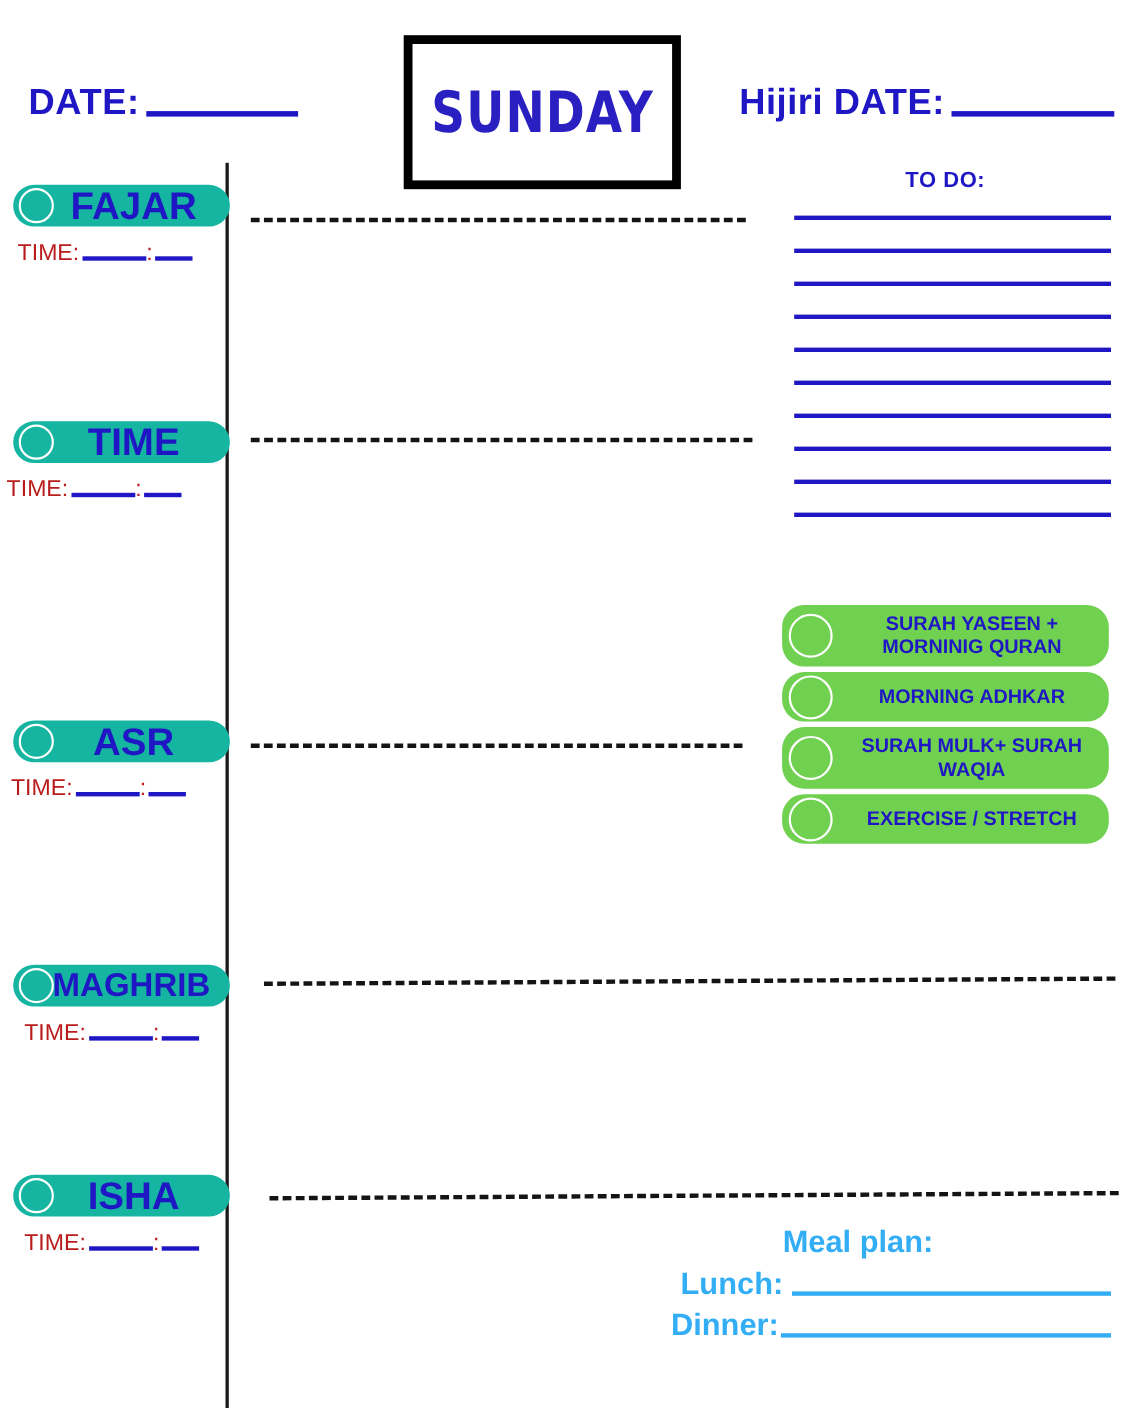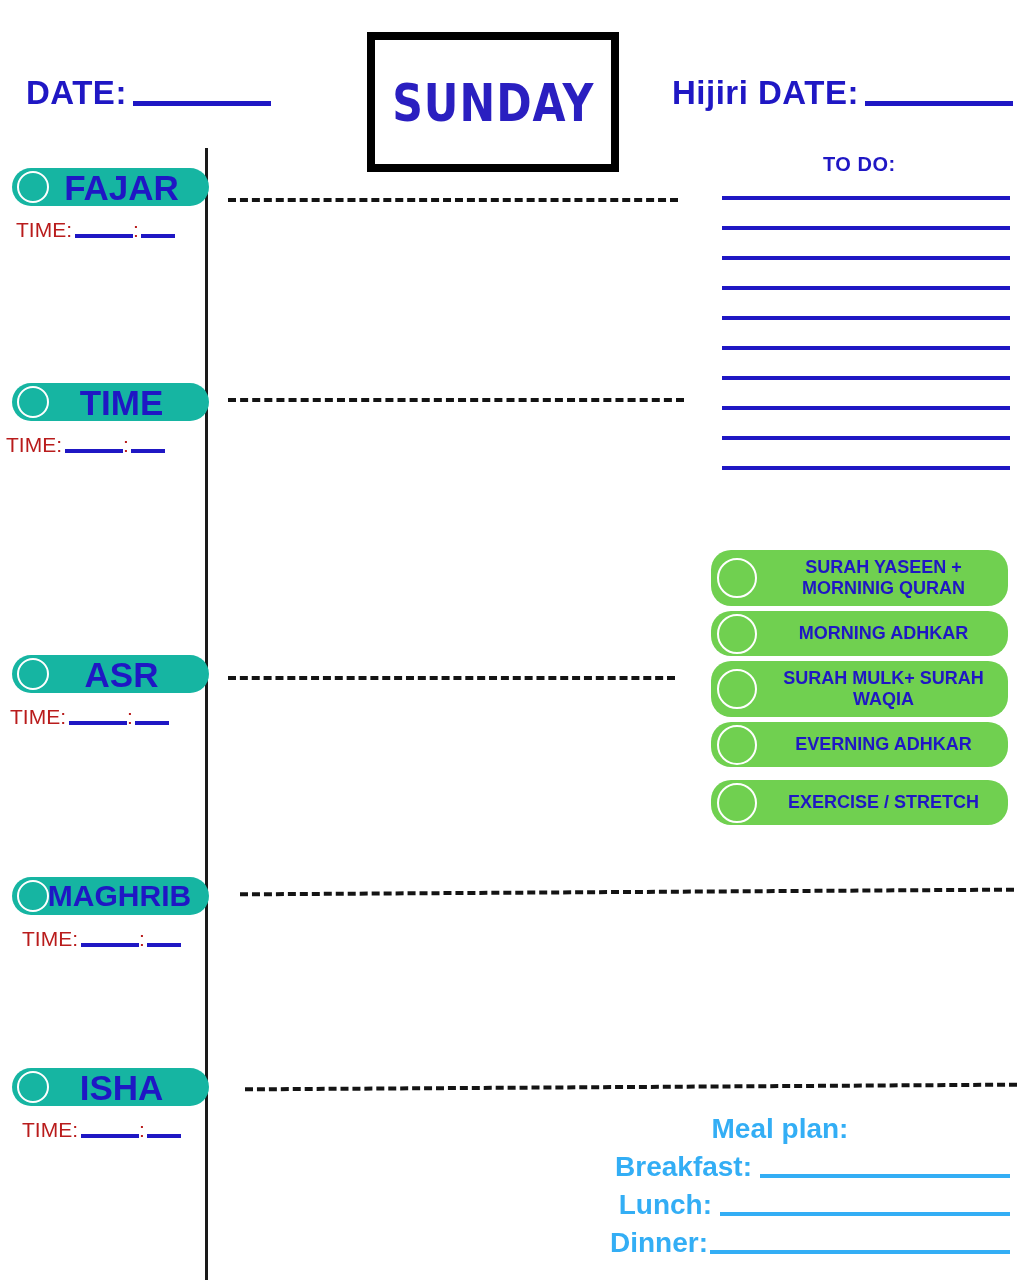--- a/index.html
+++ b/index.html
@@ -316,36 +316,29 @@
       <span class="check-label">SURAH YASEEN + MORNINIG QURAN</span>
     </div>
     <div class="check-item">
       <span class="check-bullet"></span>
       <span class="check-label">MORNING ADHKAR</span>
     </div>
     <div class="check-item" style="min-height:56px;">
       <span class="check-bullet"></span>
       <span class="check-label">SURAH MULK+ SURAH WAQIA</span>
     </div>
-    <div class="check-item" style="margin-bottom:13px;">
-      <span class="check-bullet"></span>
-      <span class="check-label">EVERNING ADHKAR</span>
-    </div>
     <div class="check-item">
       <span class="check-bullet"></span>
       <span class="check-label">EXERCISE / STRETCH</span>
     </div>
   </div>
 
   <div id="meal-plan">
     <div id="meal-title">Meal plan:</div>
     <div class="meal-row">
-      <span>Breakfast:</span><span class="meal-rule" style="width:250px;margin-left:8px;"></span>
-    </div>
-    <div class="meal-row">
       <span>Lunch:</span><span class="meal-rule" style="width:290px;margin-left:8px;"></span>
     </div>
     <div class="meal-row">
       <span>Dinner:</span><span class="meal-rule" style="width:300px;margin-left:2px;"></span>
     </div>
   </div>
 
 </div>
 
 </body></html>

